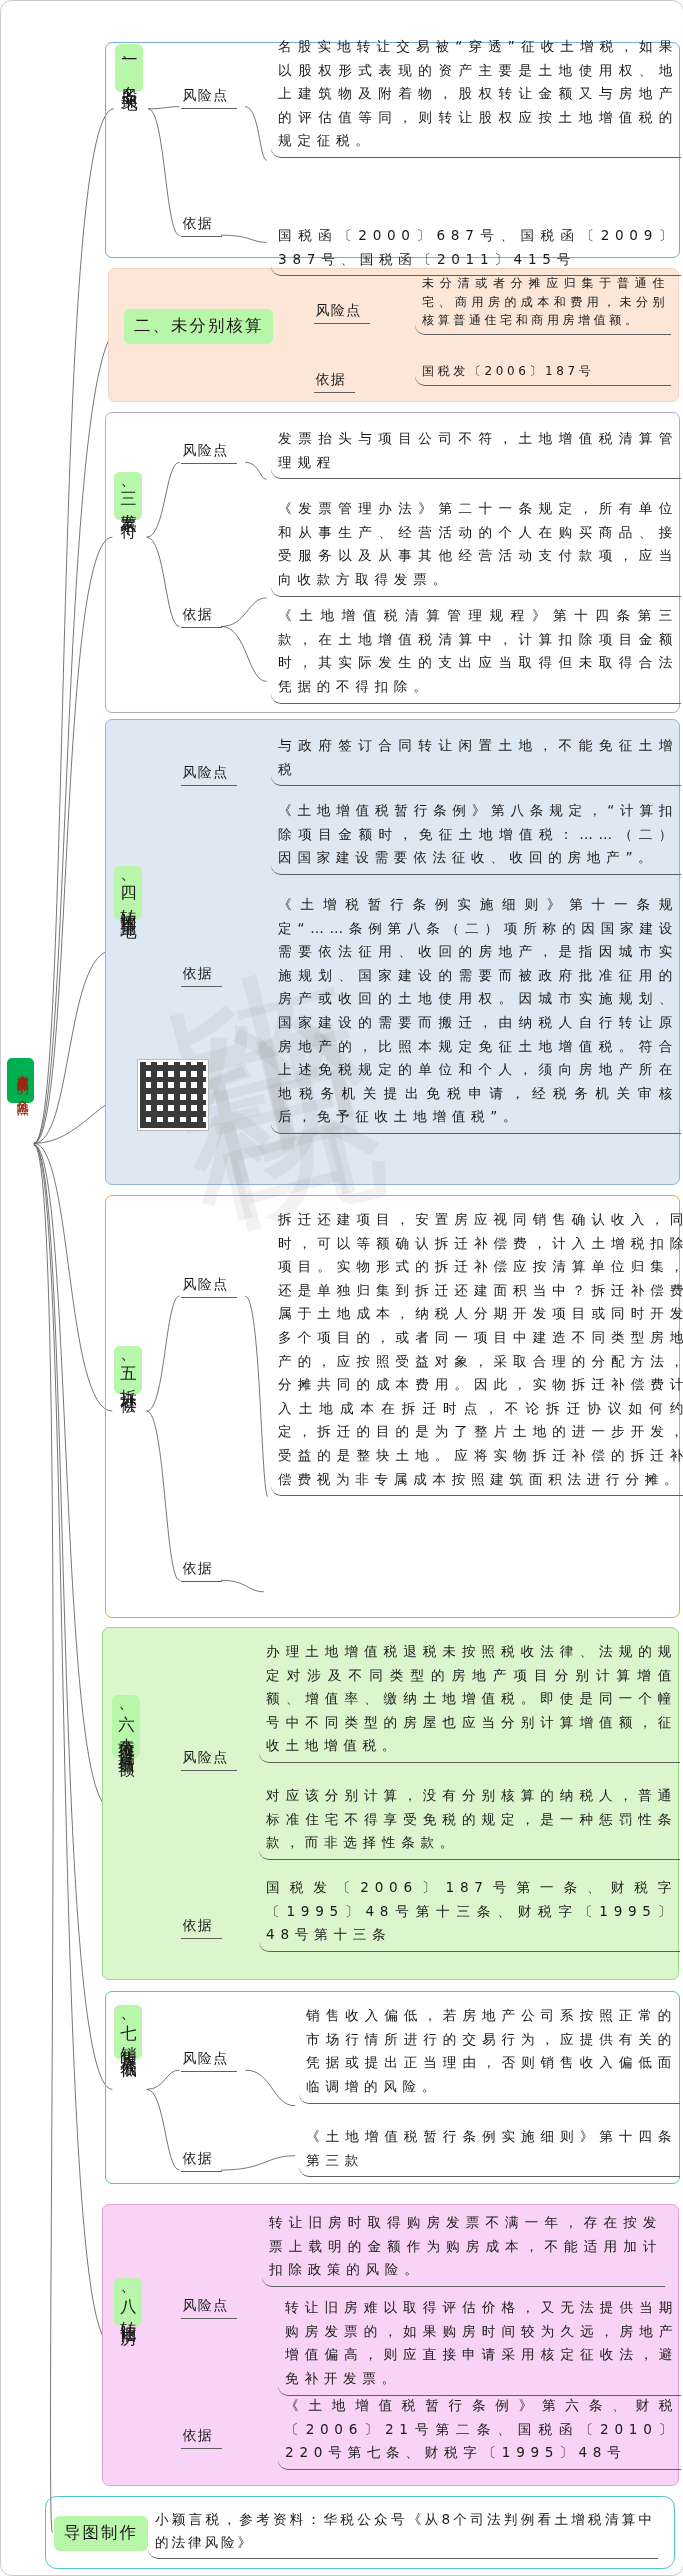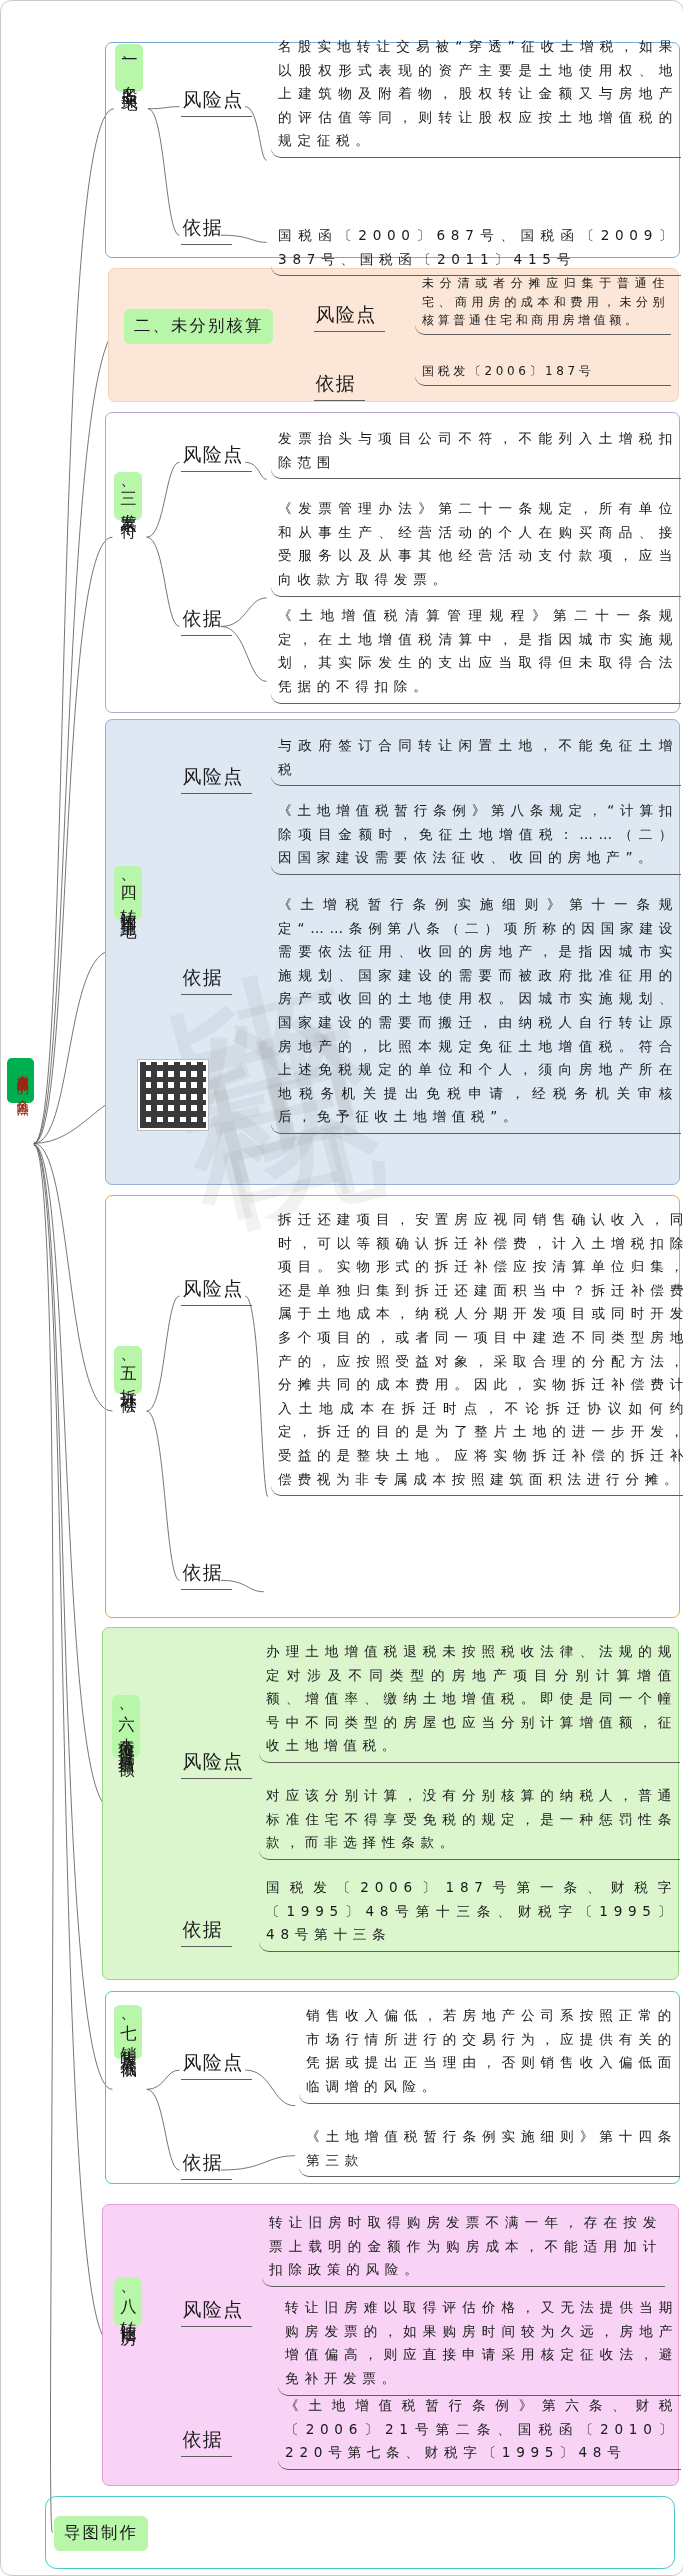--- a/index.html
+++ b/index.html
@@ -7,21 +7,21 @@
   #page{position:relative;width:684px;height:2576px;background:#fff;
         border:1.4px solid #c9c9c9;border-radius:11.4px;box-sizing:border-box;overflow:hidden;}
   #wires{position:absolute;left:0;top:0;width:684px;height:2576px;pointer-events:none;}
   .region{position:absolute;border-radius:7.1px;box-sizing:border-box;}
   .r-line{border:1.4px solid;}
   .title-v{position:absolute;writing-mode:vertical-rl;text-orientation:upright;
            background:#b8f6a9;border-radius:5.7px;font-size:16.4px;letter-spacing:2.9px;
            padding:7.1px 5px;line-height:1.1;z-index:3;}
   .title-h{position:absolute;background:#b8f6a9;border-radius:5.7px;font-size:16.4px;
            letter-spacing:2.1px;padding:6.4px 10px;z-index:3;}
-  .node-label{position:absolute;font-size:19px;letter-spacing:1.4px;
+  .node-label{position:absolute;font-size:14px;letter-spacing:1.4px;
               border-bottom:1.1px solid #5f5f5f;padding:0 8.6px 2.9px 1.4px;z-index:3;}
   .content{position:absolute;font-size:13.6px;letter-spacing:5.7px;line-height:23.6px;
            border-bottom:1.1px solid #5f5f5f;border-bottom-left-radius:10px;
            padding:0 2.9px 4.3px 7.1px;z-index:3;text-align:justify;}
   .content.small{font-size:12px;letter-spacing:3.6px;line-height:18.6px;}
   #central{position:absolute;left:5.7px;top:1057px;width:27px;
            writing-mode:vertical-rl;text-orientation:upright;background:#00b050;
            color:#9c2410;font-size:12px;letter-spacing:1.4px;padding:7.1px 5px;
            border-radius:5px;line-height:1.1;box-sizing:border-box;z-index:4;}
   #qr{position:absolute;left:137px;top:1059px;width:66px;height:66px;z-index:4;
@@ -122,24 +122,24 @@
   <div class="content" style="left:270px;top:184px;width:400px;margin-top:39px;">国税函〔2000〕687号、国税函〔2009〕387号、国税函〔2011〕415号</div>
 
   <div class="title-h" style="left:123px;top:308px;">二、未分别核算</div>
   <div class="node-label" style="left:313px;top:301px;">风险点</div>
   <div class="content small" style="left:414px;top:273px;width:246px;">未分清或者分摊应归集于普通住宅、商用房的成本和费用，未分别核算普通住宅和商用房增值额。</div>
   <div class="node-label" style="left:313px;top:370px;">依据</div>
   <div class="content small" style="left:414px;top:361px;width:246px;">国税发〔2006〕187号</div>
 
   <div class="title-v" style="left:113px;top:471px;">三、发票不符</div>
   <div class="node-label" style="left:180px;top:441px;">风险点</div>
-  <div class="content" style="left:270px;top:426px;width:400px;">发票抬头与项目公司不符，不能列入土增税扣除范围</div>
+  <div class="content" style="left:270px;top:426px;width:400px;">发票抬头与项目公司不符，土地增值税清算管理规程</div>
   <div class="node-label" style="left:180px;top:605px;">依据</div>
   <div class="content" style="left:270px;top:496px;width:400px;">《发票管理办法》第二十一条规定，所有单位和从事生产、经营活动的个人在购买商品、接受服务以及从事其他经营活动支付款项，应当向收款方取得发票。</div>
-  <div class="content" style="left:270px;top:603px;width:400px;">《土地增值税清算管理规程》第二十一条规定，在土地增值税清算中，是指因城市实施规划，其实际发生的支出应当取得但未取得合法凭据的不得扣除。</div>
+  <div class="content" style="left:270px;top:603px;width:400px;">《土地增值税清算管理规程》第十四条第三款，在土地增值税清算中，计算扣除项目金额时，其实际发生的支出应当取得但未取得合法凭据的不得扣除。</div>
 
   <div class="title-v" style="left:113px;top:865px;">四、转让闲置土地</div>
   <div class="node-label" style="left:180px;top:763px;">风险点</div>
   <div class="content" style="left:270px;top:733px;width:400px;">与政府签订合同转让闲置土地，不能免征土增税</div>
   <div class="node-label" style="left:180px;top:964px;">依据</div>
   <div class="content" style="left:270px;top:798px;width:400px;">《土地增值税暂行条例》第八条规定，“计算扣除项目金额时，免征土地增值税：……（二）因国家建设需要依法征收、收回的房地产”。</div>
   <div class="content" style="left:270px;top:892px;width:400px;">《土增税暂行条例实施细则》第十一条规定“……条例第八条（二）项所称的因国家建设需要依法征用、收回的房地产，是指因城市实施规划、国家建设的需要而被政府批准征用的房产或收回的土地使用权。因城市实施规划、国家建设的需要而搬迁，由纳税人自行转让原房地产的，比照本规定免征土地增值税。符合上述免税规定的单位和个人，须向房地产所在地税务机关提出免税申请，经税务机关审核后，免予征收土地增值税”。</div>
 
   <div class="title-v" style="left:113px;top:1345px;">五、拆迁补偿</div>
   <div class="node-label" style="left:180px;top:1275px;">风险点</div>
@@ -161,15 +161,16 @@
 
   <div class="title-v" style="left:113px;top:2277px;">八、转让旧房</div>
   <div class="node-label" style="left:180px;top:2296px;">风险点</div>
   <div class="content" style="left:261px;top:2210px;width:393px;">转让旧房时取得购房发票不满一年，存在按发票上载明的金额作为购房成本，不能适用加计扣除政策的风险。</div>
   <div class="content" style="left:277px;top:2295px;width:393px;">转让旧房难以取得评估价格，又无法提供当期购房发票的，如果购房时间较为久远，房地产增值偏高，则应直接申请采用核定征收法，避免补开发票。</div>
   <div class="node-label" style="left:180px;top:2426px;">依据</div>
   <div class="content" style="left:277px;top:2393px;width:393px;">《土地增值税暂行条例》第六条、财税〔2006〕21号第二条、国税函〔2010〕220号第七条、财税字〔1995〕48号</div>
 
   <div id="footer-box"></div>
   <div class="title-h" style="left:53px;top:2515px;">导图制作</div>
+  <div class="content small" style="left:147px;top:2507px;width:500px;letter-spacing:2.9px;line-height:23px;font-size:13.6px;">小颖言税，参考资料：华税公众号《从8个司法判例看土增税清算中的法律风险》</div>
 
 </div>
 
 
 </body></html>

